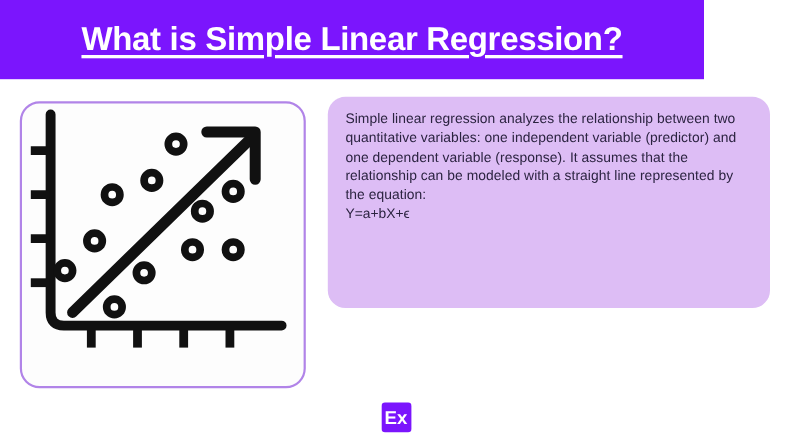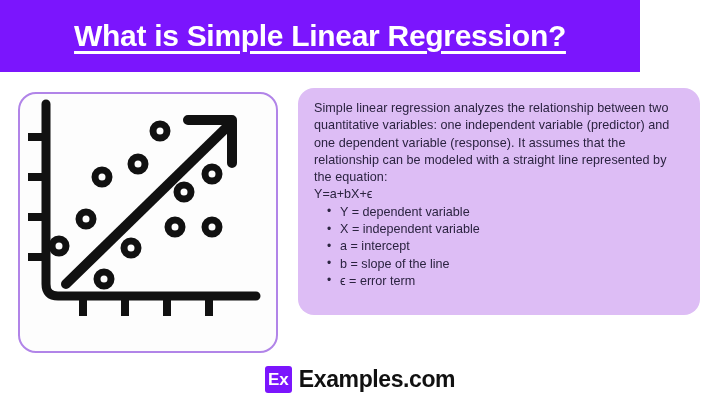--- a/index.html
+++ b/index.html
@@ -57,21 +57,21 @@
     width: 256px;
     height: 257px;
   }
 
   
   #info-panel {
     position: absolute;
     left: 298px;
     top: 88px;
     width: 402px;
-    height: 227px;
+    height: 192px;
     background: #DDBDF5;
     border-radius: 16px;
     box-sizing: border-box;
     padding: 12px 16px 10px 16px;
     color: #2b2340;
   }
   #intro-paragraph {
     font-size: 12.6px;
     line-height: 17.3px;
     margin: 0;
@@ -179,25 +179,17 @@
       <circle cx="39" cy="152" r="7"></circle>
       <circle cx="111" cy="154" r="7"></circle>
       <circle cx="84" cy="185" r="7"></circle>
     </g>
   </svg>
 </div>
 
 <div id="info-panel">
   <p id="intro-paragraph">Simple linear regression analyzes the relationship between two quantitative variables: one independent variable (predictor) and one dependent variable (response). It assumes that the relationship can be modeled with a straight line represented by the equation:</p>
   <p id="equation-line">Y=a+bX+ϵ</p>
-  <ul id="definitions-list">
-    <li>Y = dependent variable</li>
-    <li>X = independent variable</li>
-    <li>a = intercept</li>
-    <li>b = slope of the line</li>
-    <li>ϵ = error term</li>
-  </ul>
 </div>
 
 <div id="footer-logo">
   <span id="logo-mark">Ex</span>
-  <span id="logo-wordmark">Examples.com</span>
 </div>
 
 </body></html>

